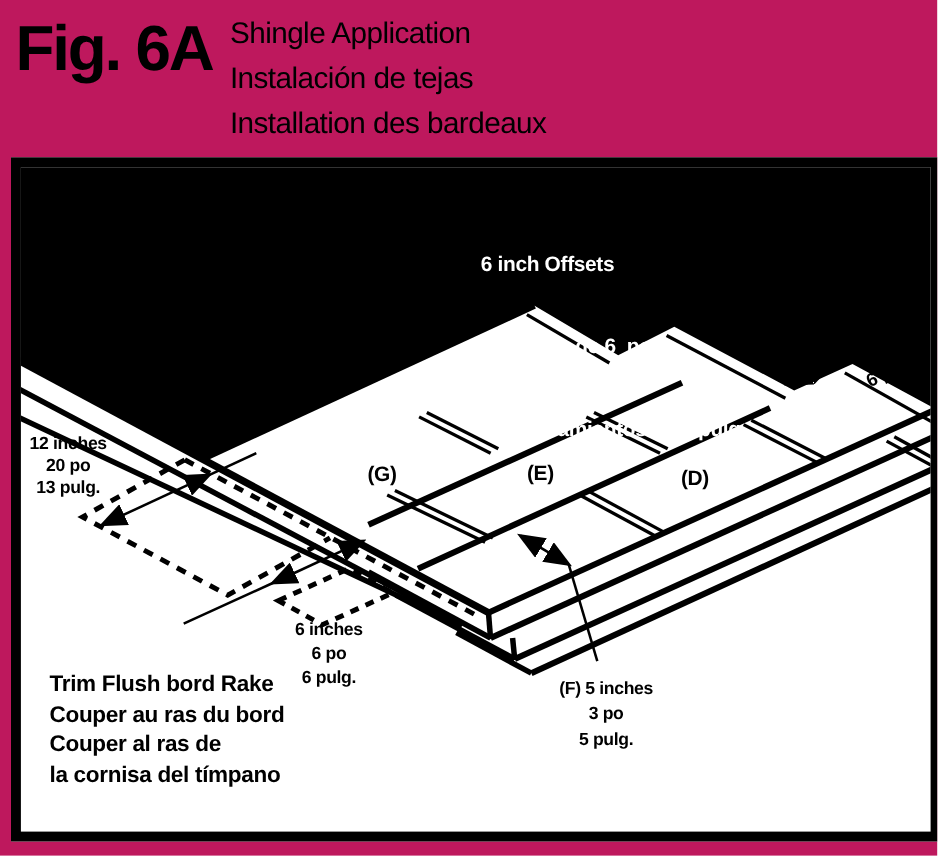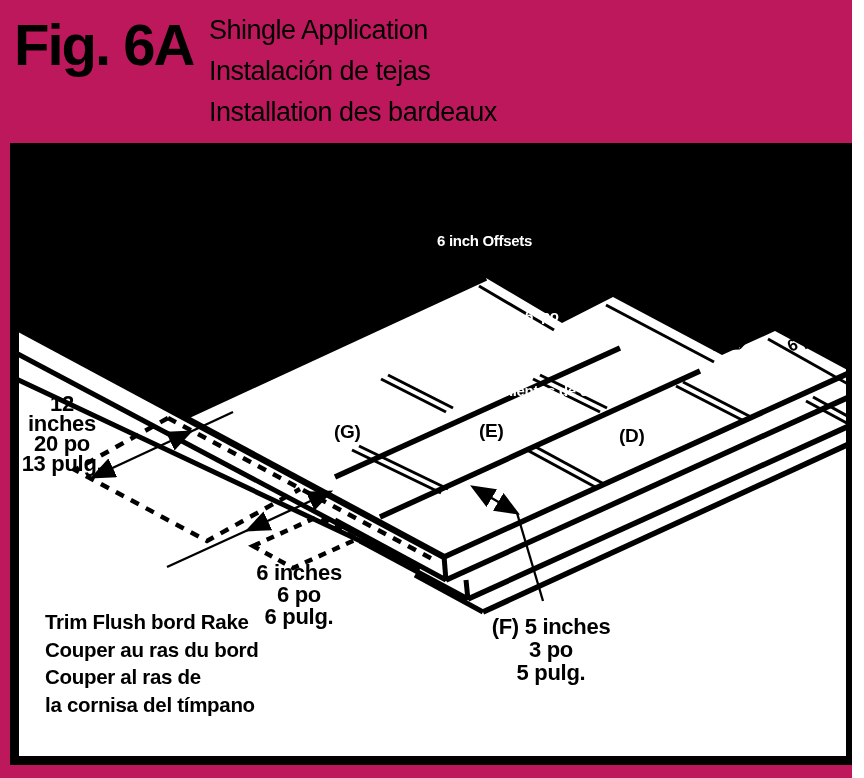--- a/index.html
+++ b/index.html
@@ -9,22 +9,22 @@
   .fig-label{position:absolute;left:14px;top:2px;font-size:58px;font-weight:bold;
              letter-spacing:-2px;line-height:86px;}
   .title{position:absolute;left:197px;top:10px;font-size:27px;font-weight:normal;
          line-height:41px;letter-spacing:-0.5px;margin-left:12px;}
   
   .panel{position:absolute;left:10px;top:143px;width:845px;height:622px;
          box-sizing:border-box;border:9px solid #000;background:#fff;}
   svg.art{position:absolute;left:0;top:0;width:864px;height:778px;}
   
   .dlabel{position:absolute;font-weight:bold;letter-spacing:-0.3px;}
-  .offsets{left:437px;top:178px;font-size:15px;line-height:25px;color:#fff;white-space:pre;}
-  .measure{font-size:22px;line-height:20px;text-align:center;}
+  .offsets{left:437px;top:178px;font-size:19px;line-height:25px;color:#fff;white-space:pre;}
+  .measure{font-size:16px;line-height:20px;text-align:center;}
   .m12{left:14px;top:394px;width:96px;}
   .m6bottom{left:247px;top:562px;width:104px;line-height:22px;}
   .mF{left:489px;top:599px;width:124px;line-height:23px;margin-top:16px;}
   .m6right{left:692px;top:336px;width:140px;line-height:21px;
            transform:rotate(-26deg);transform-origin:left top;font-size:17px;}
   .m6right div{white-space:nowrap;}
   .shingle-letter{font-size:19px;}
   .gpos{left:334px;top:421px;}
   .epos{left:479px;top:420px;}
   .dpos{left:619px;top:425px;}

